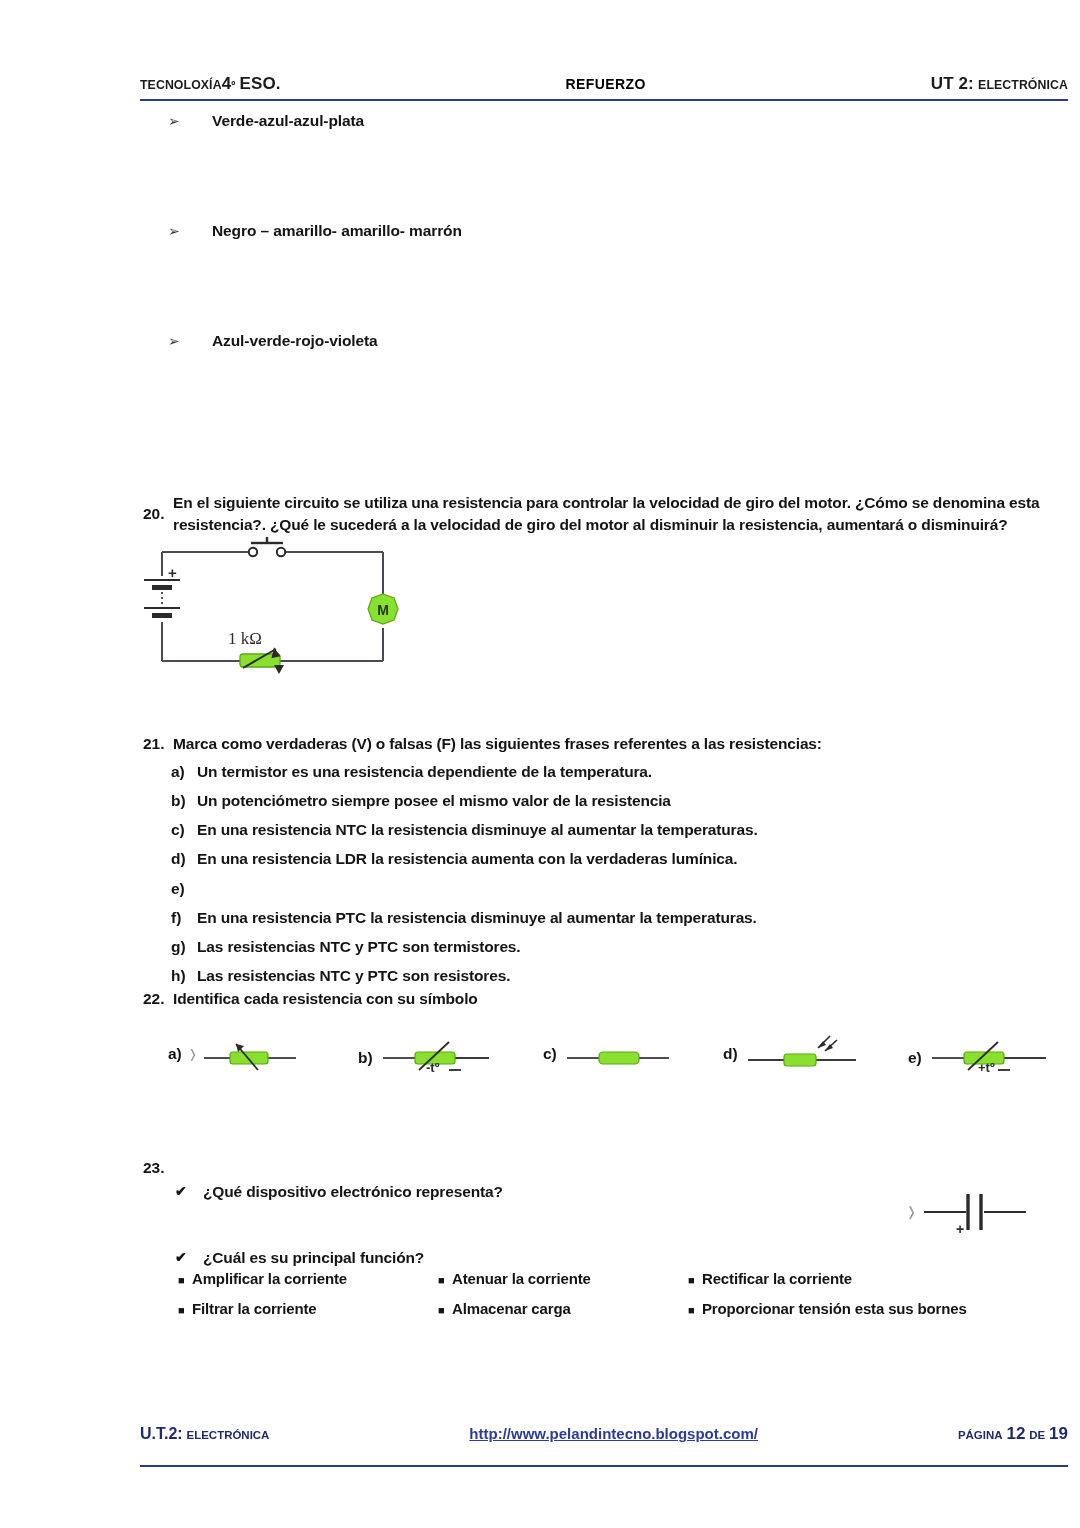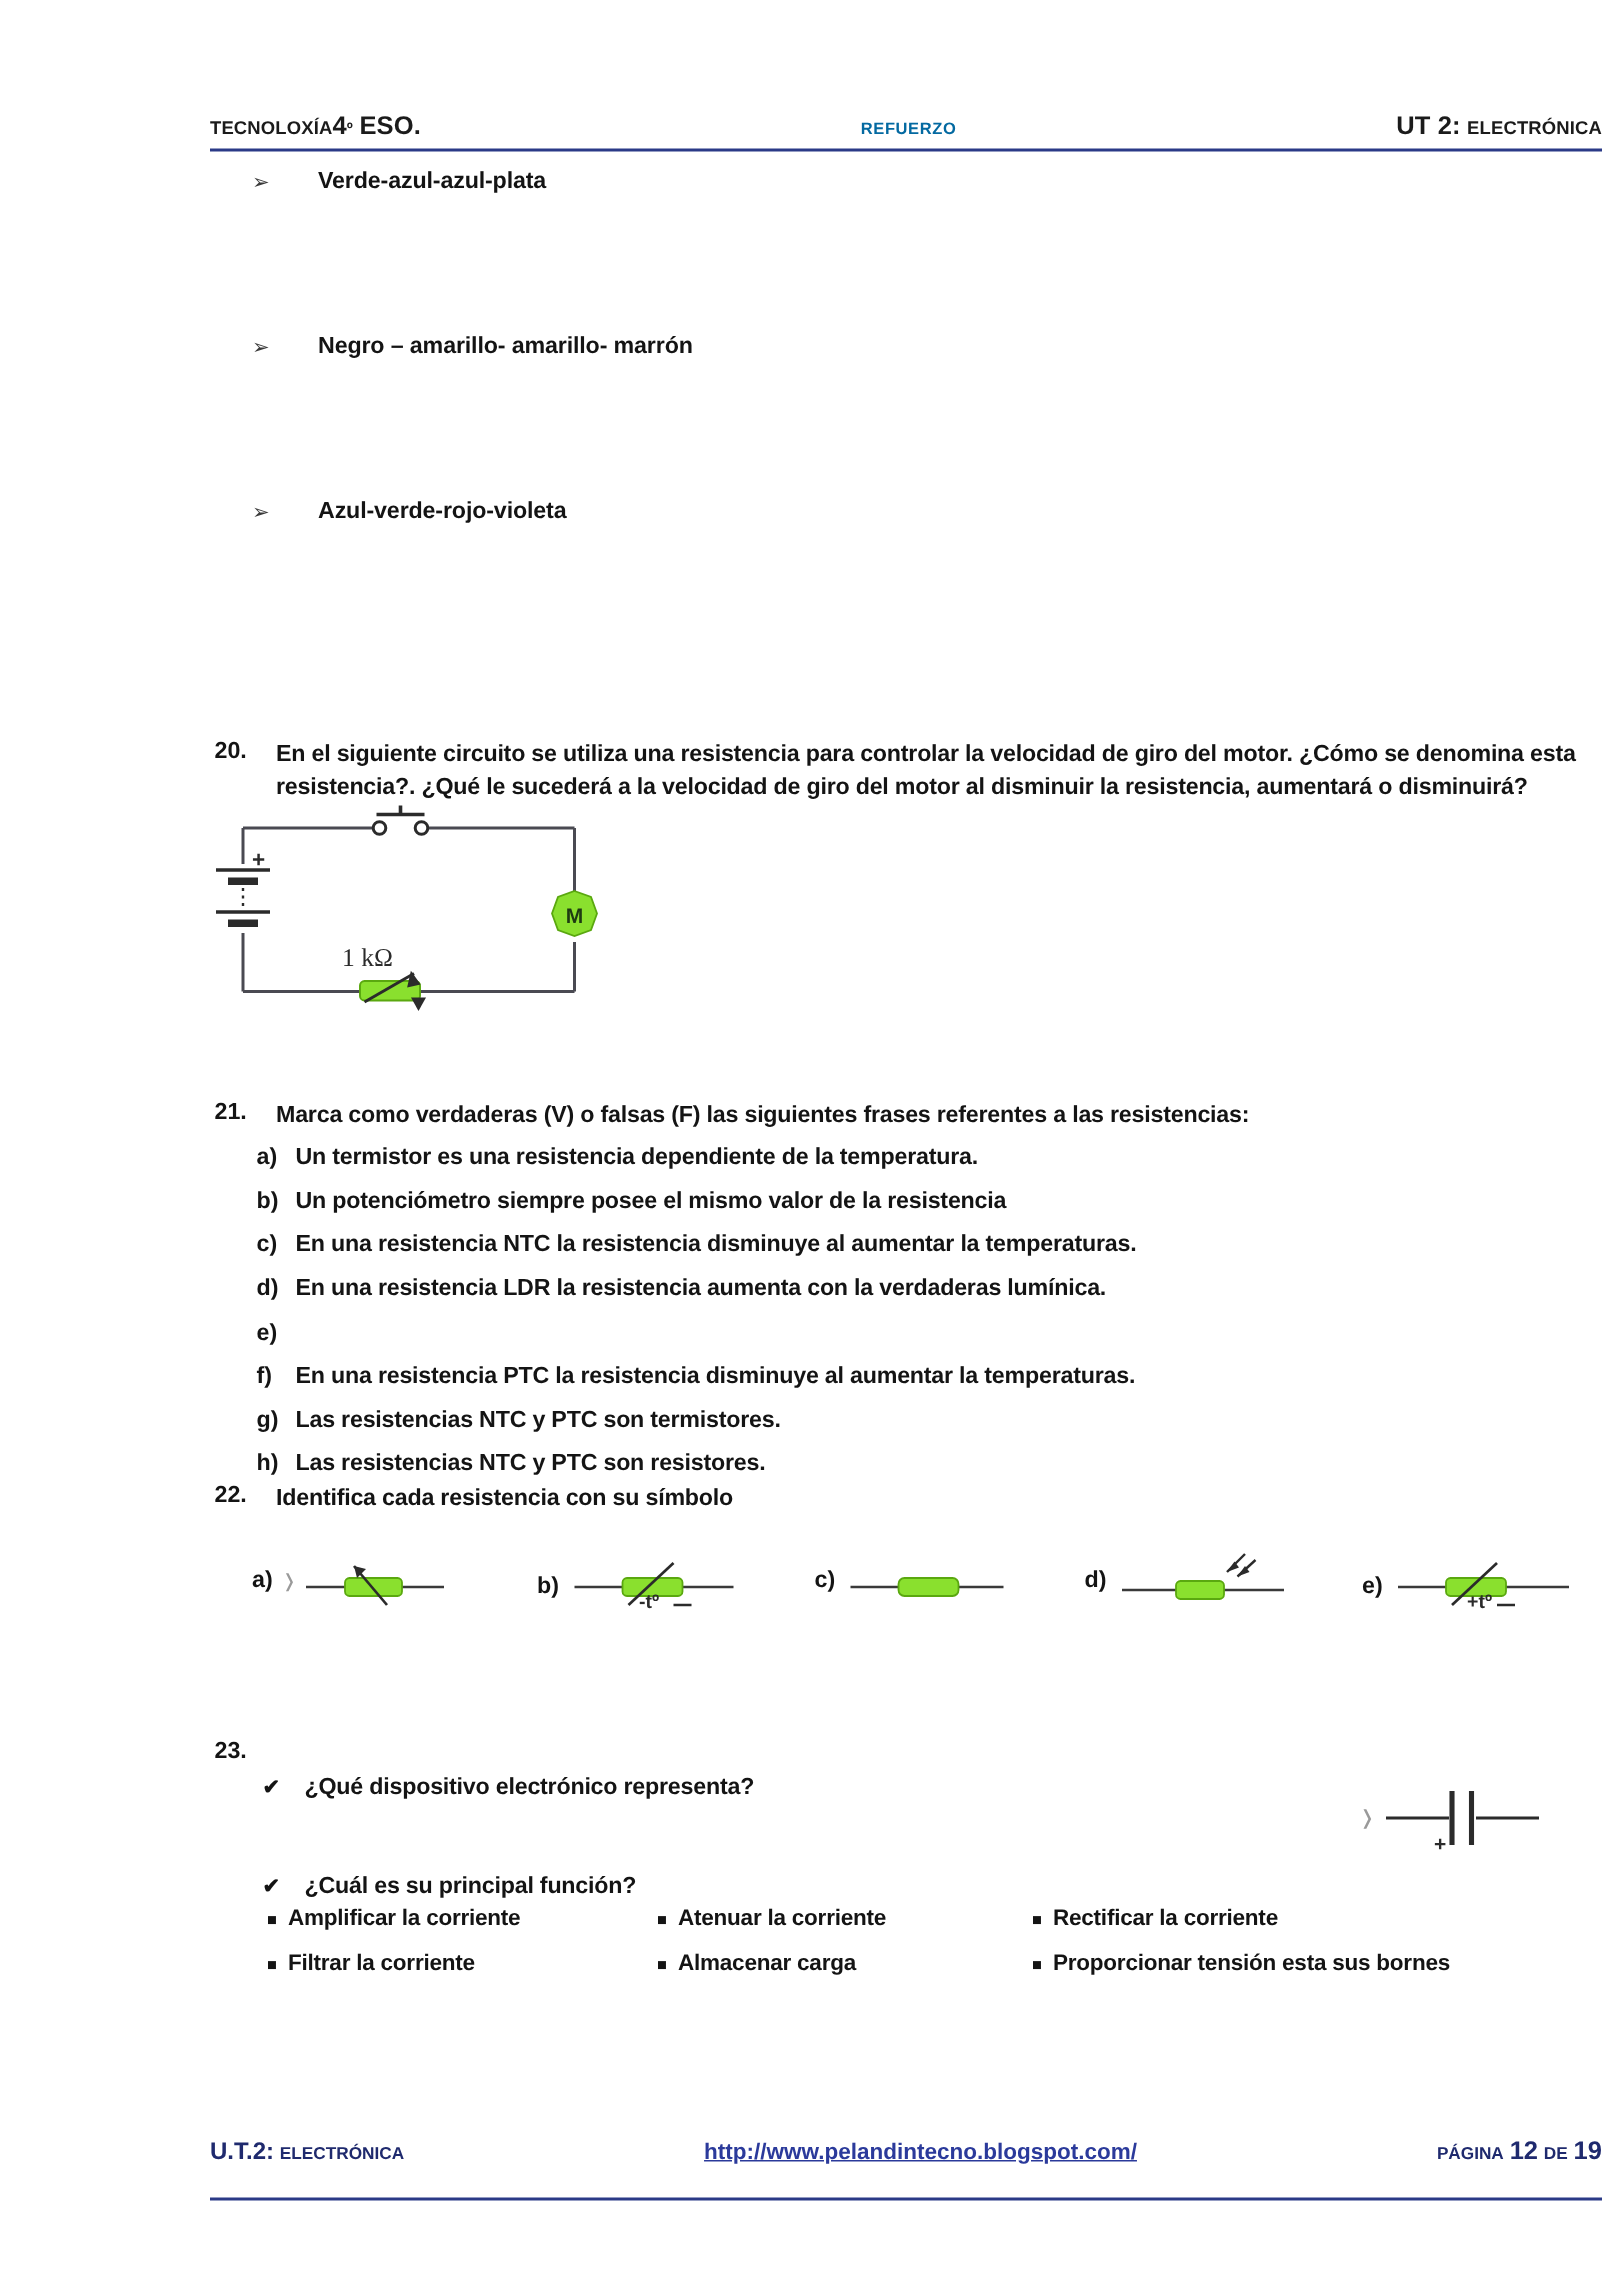--- a/index.html
+++ b/index.html
@@ -38,23 +38,23 @@
     border-bottom: 2px solid #2b3a87;
   }
   .hdr-left, .hdr-right {
     font-size: 15px;
     letter-spacing: 0.1px;
     color: #1b1b1b;
     font-weight: 600;
     white-space: nowrap;
   }
   .hdr-center {
-    font-size: 11px;
+    font-size: 14px;
     font-weight: 700;
-    color: #0369a1;
+    color: #000000;
     letter-spacing: 0.4px;
   }
   .sc {
     font-size: 0.82em;
     text-transform: uppercase;
   }
   .hdr-big { font-size: 17px; }
 
   
   .arrow-list {
@@ -79,22 +79,21 @@
     font-size: 15.5px;
     font-weight: 600;
     color: #141414;
     letter-spacing: -0.1px;
   }
 
   
   .q-block { position: absolute; }
   .q-row {
     display: flex;
-    align-items: flex-start;
-    gap: 11px;
+    align-items: center;
   }
   .q-num {
     flex: 0 0 30px;
     width: 30px;
     font-size: 15.5px;
     font-weight: 700;
     color: #141414;
   }
   .q-text {
     font-size: 15.5px;

